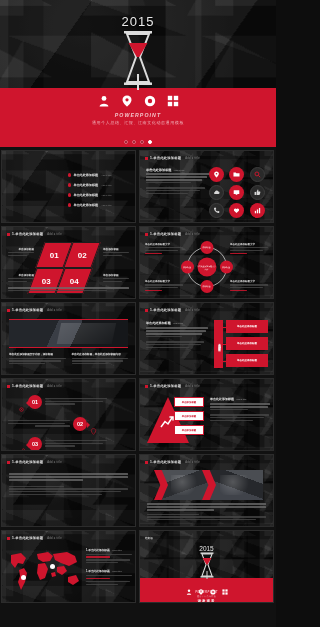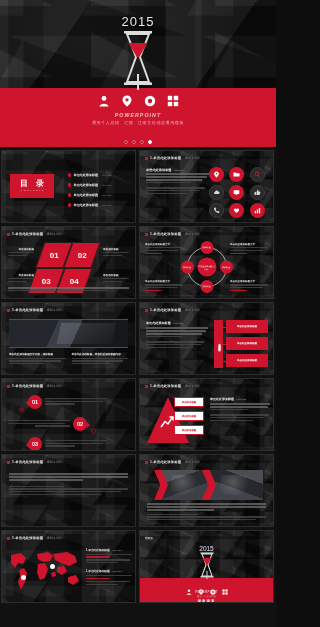--- a/index.html
+++ b/index.html
@@ -287,24 +287,20 @@
     <i></i>
     <i></i>
     <i></i>
     <i class="on"></i>
   </div>
 
   <div class="grid">
 
     <div class="slide s1">
       <div class="poly"></div>
-      <div class="mulu">
-        <b>目 录</b>
-        <span>CONTENTS</span>
-      </div>
       <div class="list">
         <div class="li">
             <i class="num"></i>
             <span class="a">单击此处添加标题</span>
             <span class="b">Add a title</span>
           </div>
         <div class="li">
             <i class="num"></i>
             <span class="a">单击此处添加标题</span>
             <span class="b">Add a title</span>

